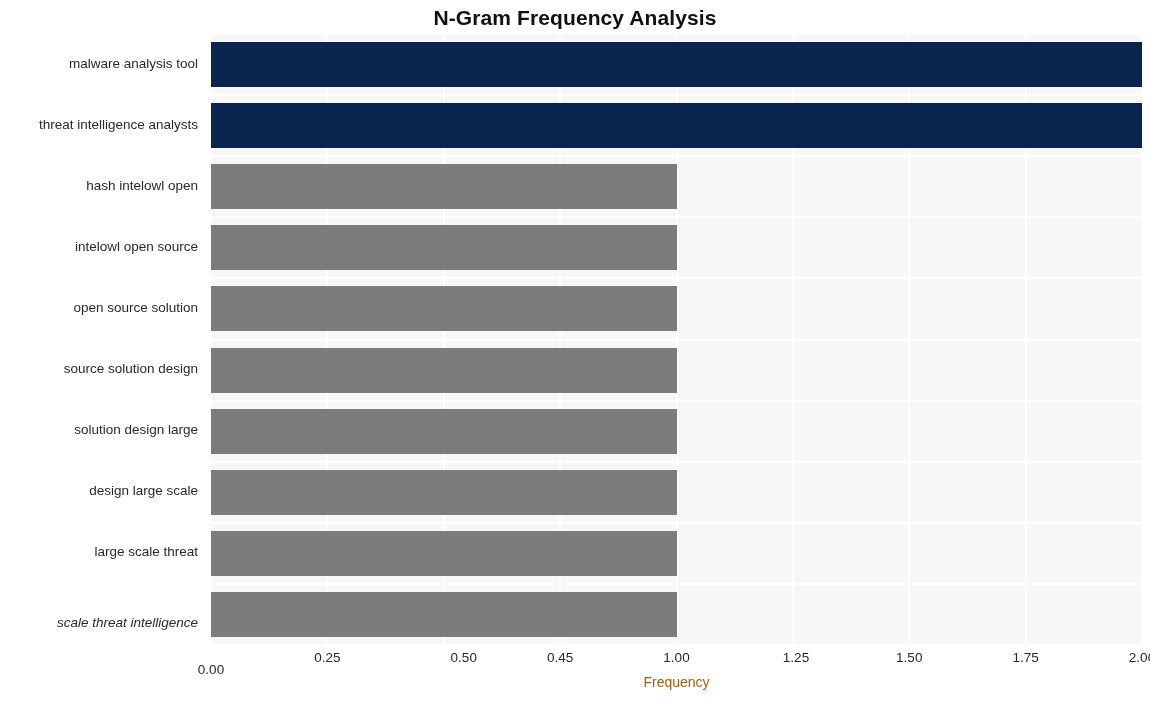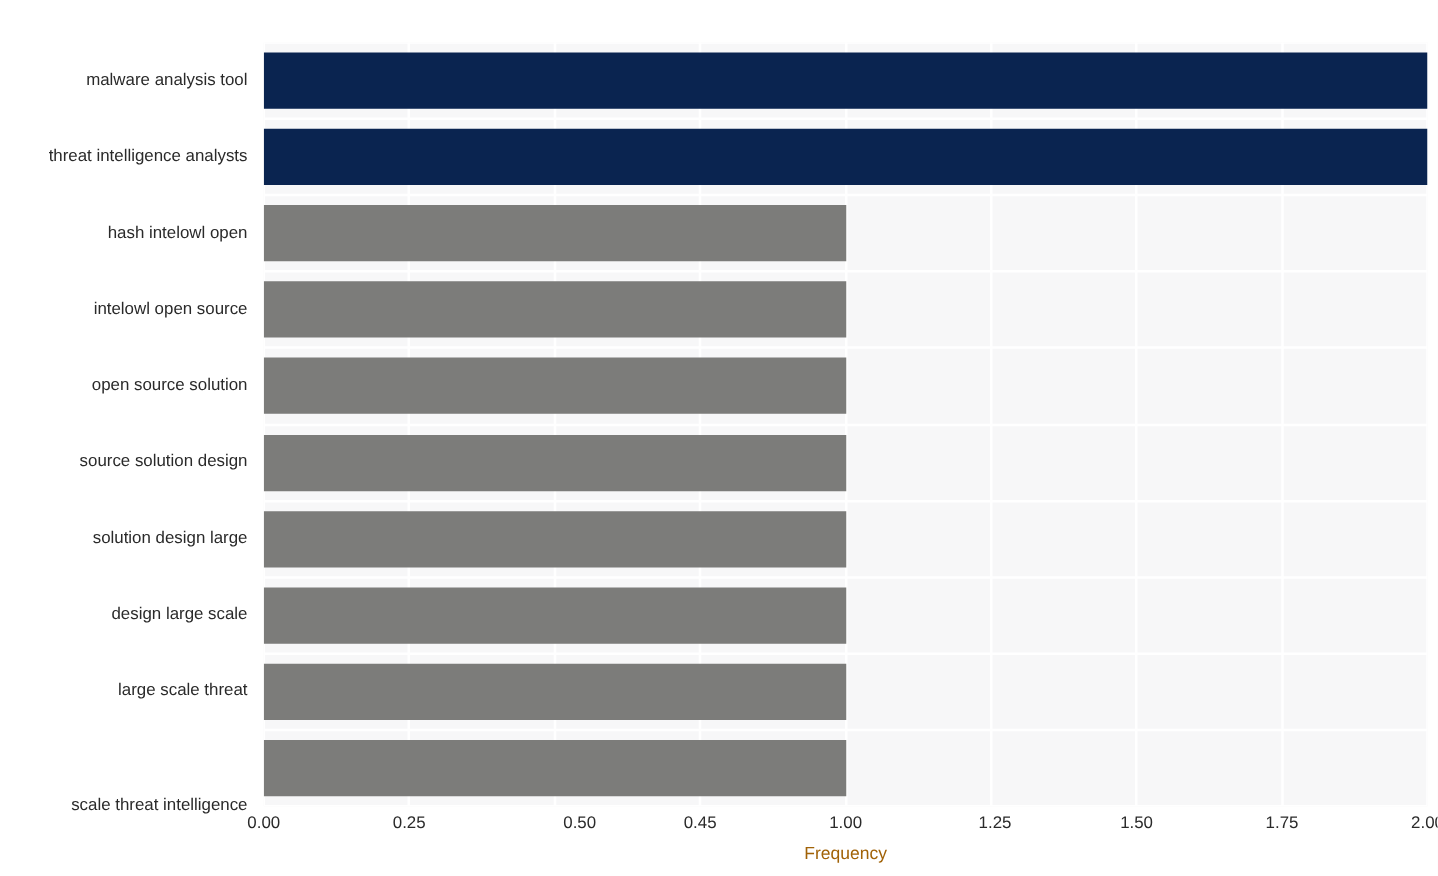--- a/index.html
+++ b/index.html
@@ -120,20 +120,21 @@
     text-align: center;
     font-size: 14px;
     color: #a16207;
   }
 </style>
 </head>
 <body>
 
 <div id="figure">
 
+  <div id="chart-title">N-Gram Frequency Analysis</div>
 
   <div id="plot-area">
     <div id="grid-layer">
         <div class="gridline-v" style="left: -1px;"></div>
         <div class="gridline-v" style="left: 115.375px;"></div>
         <div class="gridline-v" style="left: 231.75px;"></div>
         <div class="gridline-v" style="left: 348.125px;"></div>
         <div class="gridline-v" style="left: 464.5px;"></div>
         <div class="gridline-v" style="left: 580.875px;"></div>
         <div class="gridline-v" style="left: 697.25px;"></div>
@@ -168,25 +169,25 @@
   <div id="y-labels">
       <div class="ytick" style="top: 21.55px;">malware analysis tool</div>
       <div class="ytick" style="top: 82.65px; margin-left: 17px;">threat intelligence analysts</div>
       <div class="ytick" style="top: 143.75px;">hash intelowl open</div>
       <div class="ytick" style="top: 204.85px;">intelowl open source</div>
       <div class="ytick" style="top: 265.95px;">open source solution</div>
       <div class="ytick" style="top: 327.05px;">source solution design</div>
       <div class="ytick" style="top: 388.15px;">solution design large</div>
       <div class="ytick" style="top: 449.25px;">design large scale</div>
       <div class="ytick" style="top: 510.35px;">large scale threat</div>
-      <div class="ytick" style="top: 602px;">scale threat intelligence</div>
+      <div class="ytick" style="top: 581px; font-style: italic;">scale threat intelligence</div>
     </div>
 
   <div id="x-labels">
-      <div class="xtick" style="left: 0px;">0.00</div>
+      <div class="xtick" style="left: 0px; margin-top: 12px;">0.00</div>
       <div class="xtick" style="left: 116.375px;">0.25</div>
       <div class="xtick" style="left: 232.75px; margin-left: 20px;">0.50</div>
       <div class="xtick" style="left: 349.125px;">0.45</div>
       <div class="xtick" style="left: 465.5px;">1.00</div>
       <div class="xtick" style="left: 585px;">1.25</div>
       <div class="xtick" style="left: 698.25px;">1.50</div>
       <div class="xtick" style="left: 814.625px;">1.75</div>
       <div class="xtick" style="left: 931px;">2.00</div>
     </div>
 

